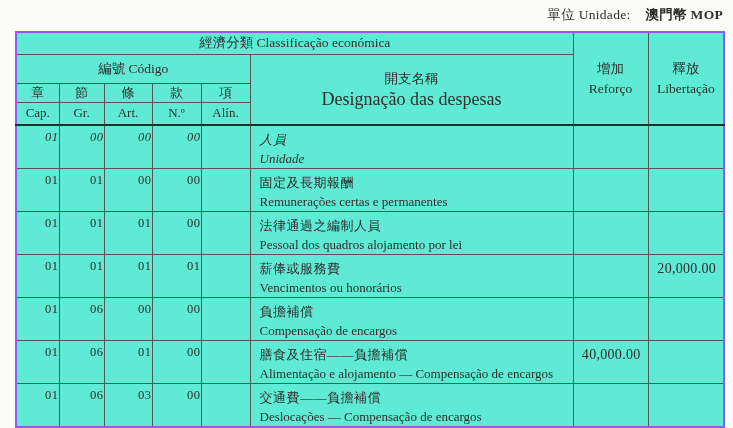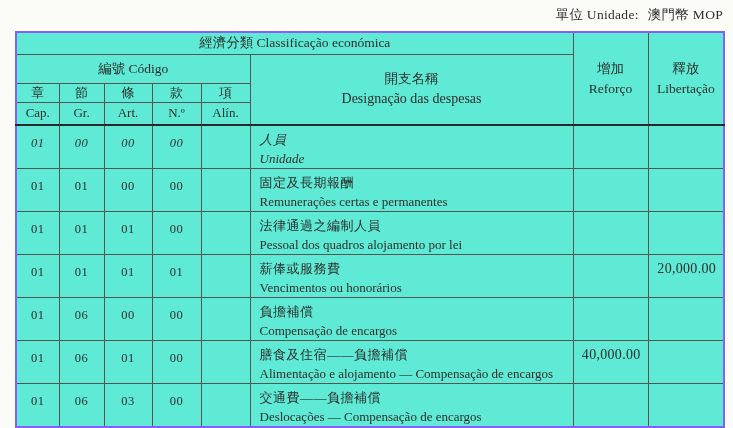--- a/index.html
+++ b/index.html
@@ -11,21 +11,21 @@
     position:relative;
     overflow:hidden;
   }
   .unit-line {
     position:absolute;
     top:6px; right:10px;
     font-size:13.5px;
     letter-spacing:0.3px;
     white-space:nowrap;
   }
-  .unit-line .unit-value { margin-left:9px; }
+  .unit-line .unit-value { margin-left:15px;font-weight:bold; }
 
   table.budget-table {
     position:absolute;
     left:15px; top:31px;
     width:607px;
     border-collapse:collapse;
     table-layout:fixed;
     border:2px solid #8b5cf6;
     background:#5eead4;
   }
@@ -39,28 +39,28 @@
 
   thead th { text-align:center; }
   tr.h1 th { height:22px; font-size:13.5px; }
   tr.h2 th { height:29px; font-size:13.5px; }
   tr.h3 th { height:19px; font-size:13px; }
   tr.h4 th { height:23px; font-size:13px; }
 
   th.amount-head span, th.desig-head span { display:block; line-height:20px; }
   th.amount-head { font-size:13.5px; }
   th.desig-head  { font-size:13.5px;margin-left:24px; }
-  th.desig-head .pt-line { font-size:14px; }
+  th.desig-head .pt-line { font-size:18px; }
 
   tbody tr { height:41px; }
   tbody td { vertical-align:top; }
   td.code {
-    text-align:center;
+    text-align:right;
     font-size:12.5px;
-    padding-top:10px;
+    padding-top:4px;
     letter-spacing:0.5px;
   }
   td.desig { padding:4px 2px 0 9px; }
   td.desig .zh { font-size:13px; line-height:19px; white-space:nowrap; letter-spacing:0.5px; }
   td.desig .pt { font-size:13px; line-height:19px; white-space:nowrap; }
   td.amount {
     text-align:right;
     font-size:14px;
     padding:6px 7px 0 0;
     letter-spacing:0.3px;

